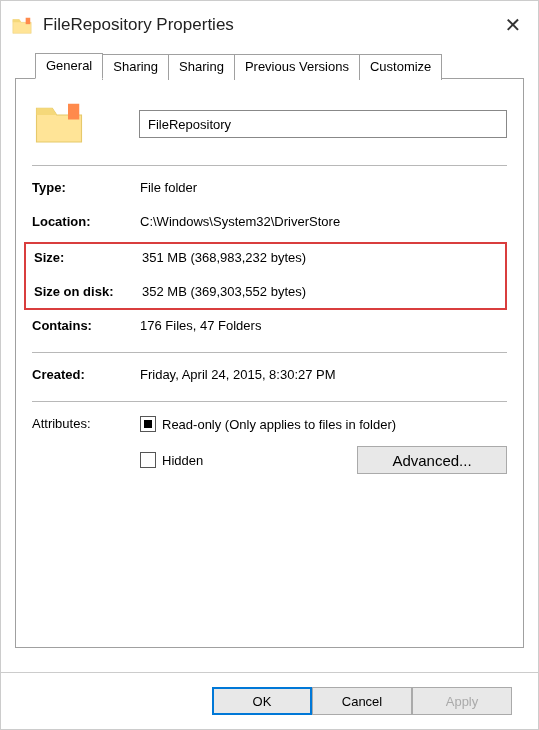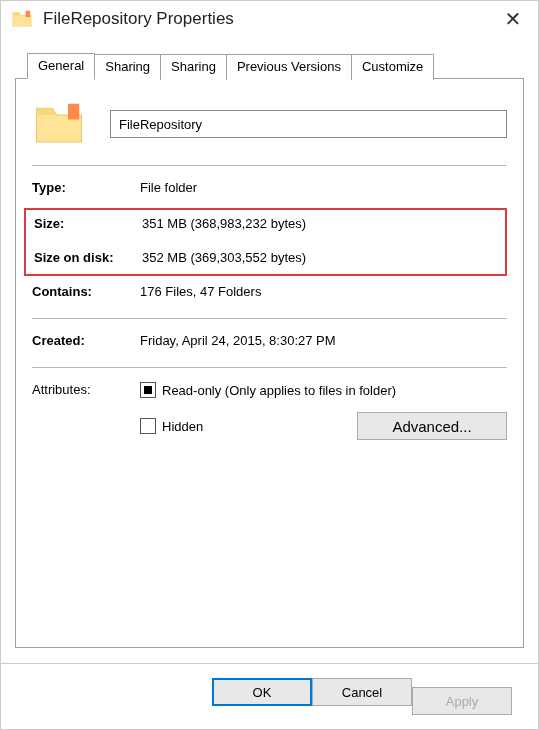--- a/index.html
+++ b/index.html
@@ -8,22 +8,21 @@
       font-size: 13px;
       background: #fff;
       width: 539px;
       height: 730px;
       border: 1px solid #ccc;
       position: relative;
       color: #000;
     }
     .titlebar {
       display: flex;
-      align-items: center;
-      padding: 0 10px 6px 10px;
+      padding: 14px 10px 6px 10px;
       height: 42px;
     }
     .title-icon {
       width: 22px;
       height: 22px;
       margin-right: 10px;
       position: relative;
     }
     .folder-svg { display: block; }
     .title-text {
@@ -41,21 +40,21 @@
       cursor: pointer;
       line-height: 1;
     }
     .content {
       padding: 10px 14px 0 14px;
     }
     .tabs {
       display: flex;
       position: relative;
       z-index: 2;
-      margin-left: 12px;
+      margin-left: 20px;
     }
     .tab {
       border: 1px solid #a0a0a0;
       border-bottom: none;
       padding: 4px 10px 5px 10px;
       background: #fff;
       font-size: 13px;
       margin-right: -1px;
       cursor: pointer;
       position: relative;
@@ -72,20 +71,21 @@
       padding: 18px 16px 16px 16px;
       position: relative;
       top: -1px;
       z-index: 1;
       height: 570px;
     }
     .header-row {
       display: flex;
       align-items: center;
       margin-bottom: 14px;
+      gap: 29px;
     }
     .big-folder {
       width: 54px;
       height: 54px;
       margin-right: 24px;
     }
     .name-input {
       flex: 1;
       border: 1px solid #888;
       padding: 5px 8px;
@@ -186,21 +186,20 @@
       background: #e8e8e8;
       cursor: pointer;
     }
     .footer button.primary {
       border: 1px solid #0078d7;
       box-shadow: inset 0 0 0 1px #0078d7;
     }
     .footer button:disabled {
       color: #aaa;
       cursor: default;
-      margin-top: 9px;
     }
   </style>
 </head>
 <body>
 
 <div class="titlebar">
   <span class="title-icon">
     <svg class="folder-svg" width="22" height="22" viewBox="0 0 48 48">
       <path d="M4 10 L18 10 L22 16 L44 16 L44 40 L4 40 Z" fill="#ffe497" stroke="#e6c96b" stroke-width="1"></path>
       <path d="M4 10 L18 10 L22 16 L4 16 Z" fill="#f5d87a"></path>
@@ -231,20 +230,24 @@
         </svg>
       </span>
       <input class="name-input" type="text" value="FileRepository" style="">
     </div>
 
     <hr class="divider">
 
     <div class="row">
       <div class="row-label">Type:</div>
       <div class="row-value">File folder</div>
+    </div>
+    <div class="row">
+      <div class="row-label">Location:</div>
+      <div class="row-value">C:\Windows\System32\DriverStore</div>
     </div>
 
     <div class="highlight-box">
       <div class="row">
         <div class="row-label">Size:</div>
         <div class="row-value">351 MB (368,983,232 bytes)</div>
       </div>
       <div class="row">
         <div class="row-label">Size on disk:</div>
         <div class="row-value">352 MB (369,303,552 bytes)</div>

